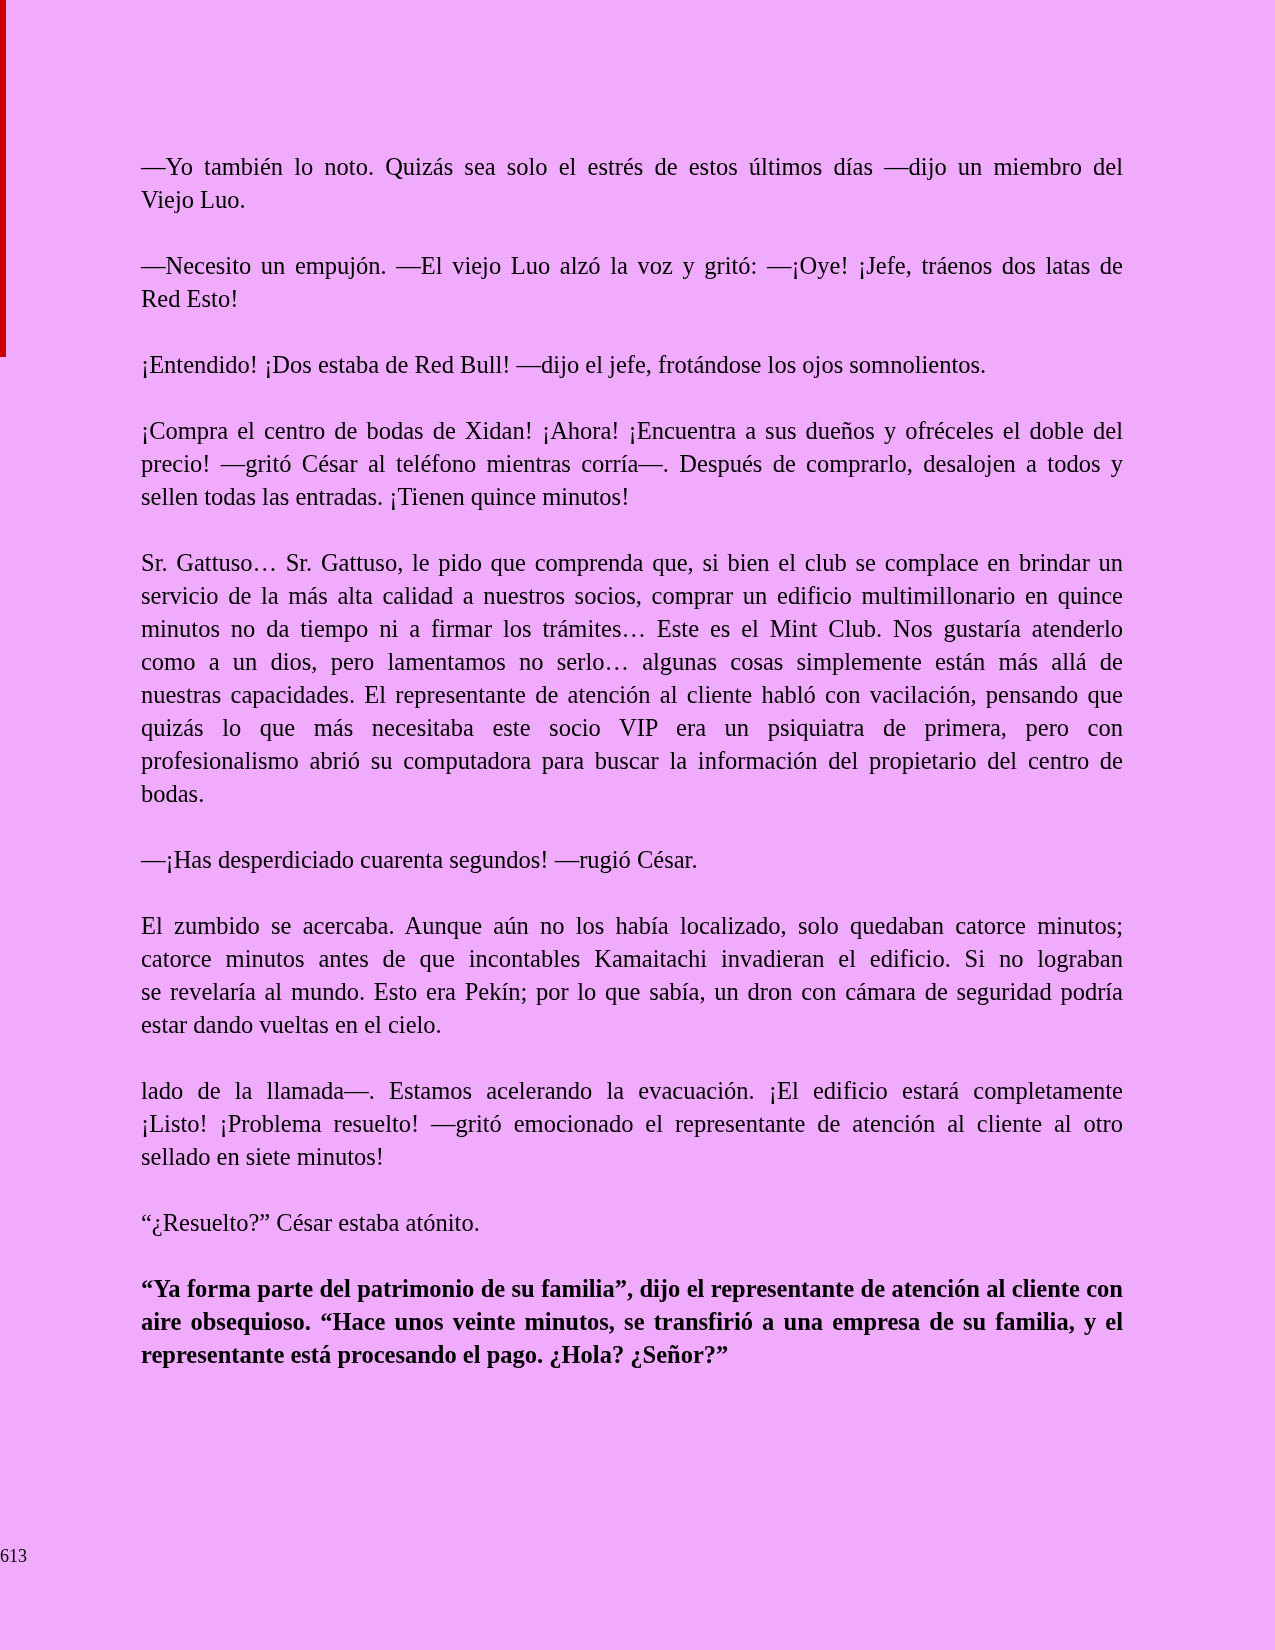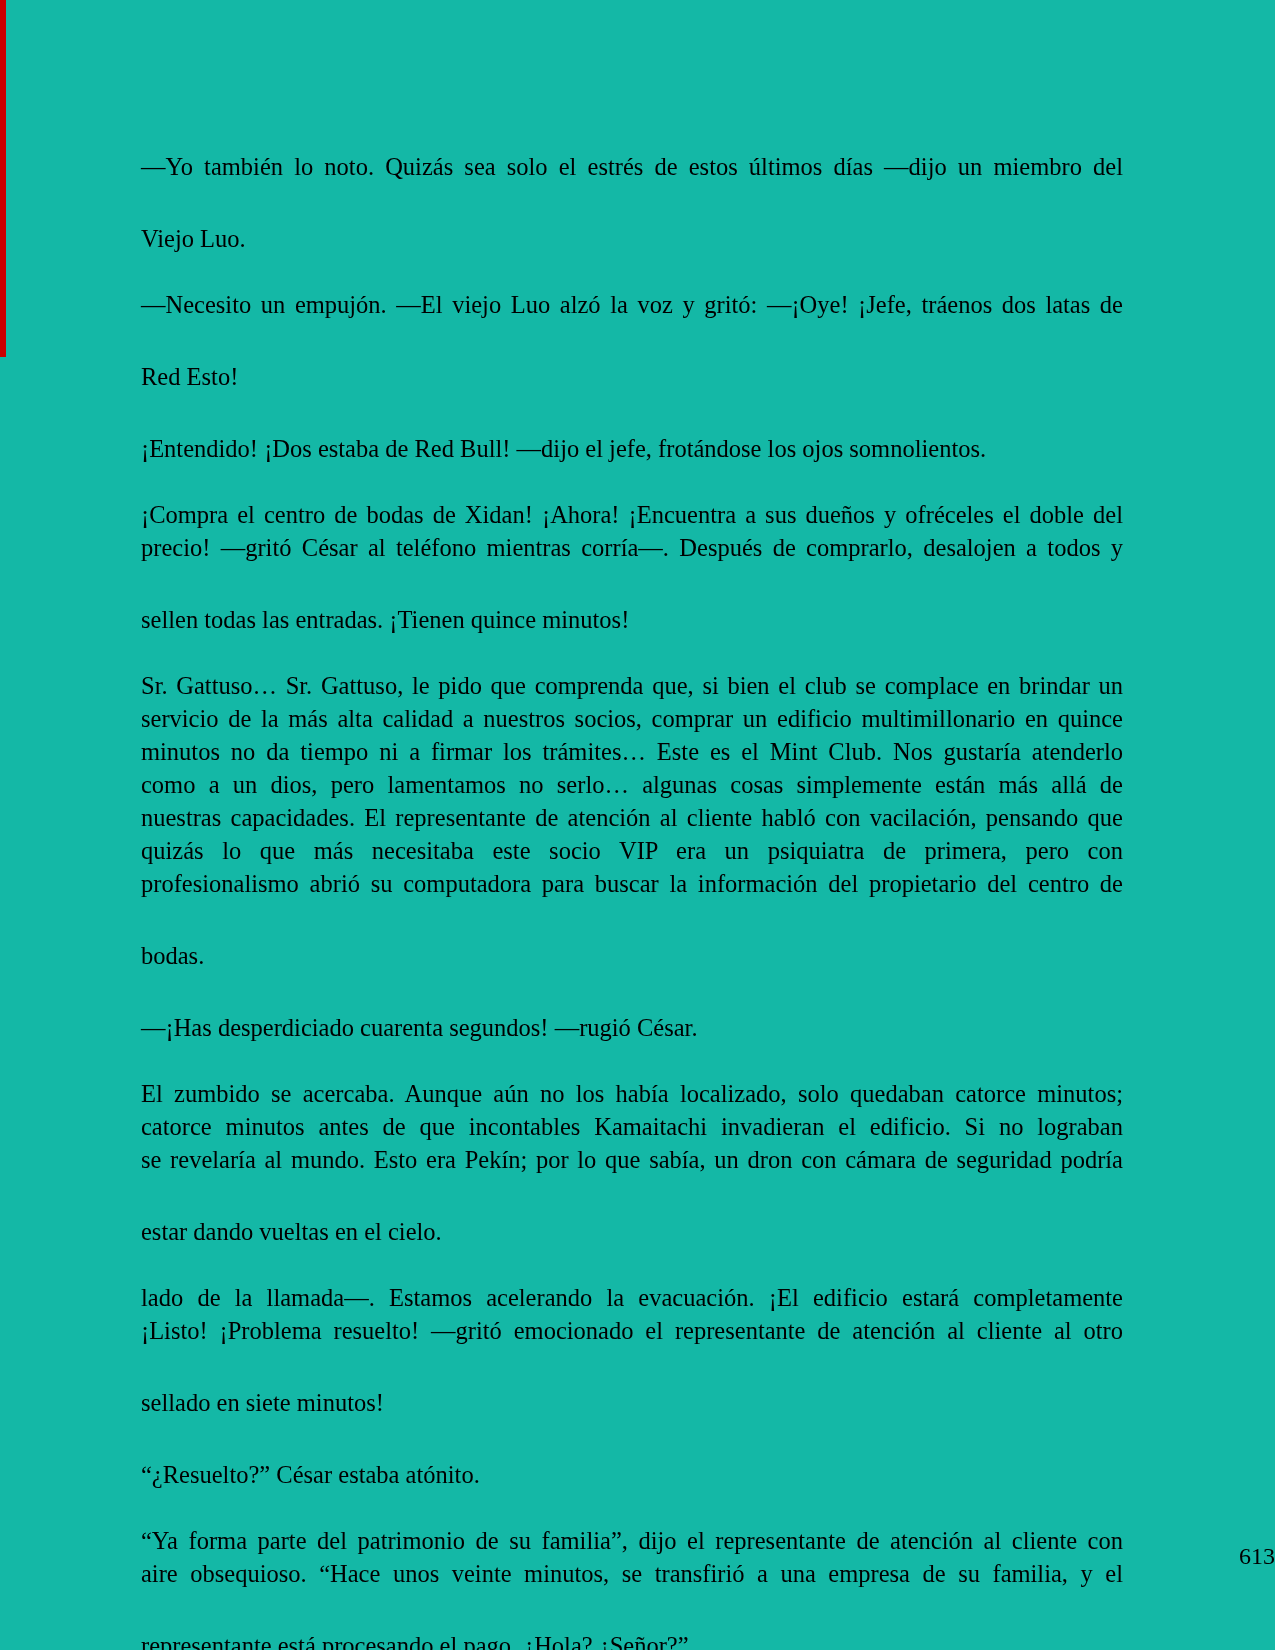--- a/index.html
+++ b/index.html
@@ -28,46 +28,45 @@
     position: absolute;
     left: 141px;
     top: 150px;
     width: 982px;
     font-size: 24.5px;
     line-height: 33px;
   }
   .paragraph {
     margin-bottom: 33px;
   }
-  .paragraph:last-child { margin-bottom: 0; }
+  .paragraph:last-child { margin-bottom: 0; font-weight: bold; }
   .line {
     width: 100%;
     text-align: justify;
     text-align-last: justify;
     white-space: normal;
   }
   .line.last {
     text-align: justify;
     text-align-last: left;
-    margin-top: 39px;
   }
   .page-number {
     position: absolute;
     top: 1540px;
     left: 0;
     width: 1275px;
-    text-align: right;
-    font-size: 24px;
+    text-align: left;
+    font-size: 18px;
     line-height: 33px;
   }
 </style>
 </head>
 <body style="color: rgb(0, 0, 0);">
 
-<div class="page" style="background: #14b8a6;">
+<div class="page" style="background: #f0abfc;">
   <div class="accent-stripe" style="background: rgb(204, 0, 0);"></div>
   <main class="text-body" id="text-body">
       <div class="paragraph">
         <div class="line">—Yo también lo noto. Quizás sea solo el estrés de estos últimos días —dijo un miembro del</div>
         <div class="line last">Viejo Luo.</div>
       </div>
       <div class="paragraph">
         <div class="line">—Necesito un empujón. —El viejo Luo alzó la voz y gritó: —¡Oye! ¡Jefe, tráenos dos latas de</div>
         <div class="line last">Red Esto!</div>
       </div>

